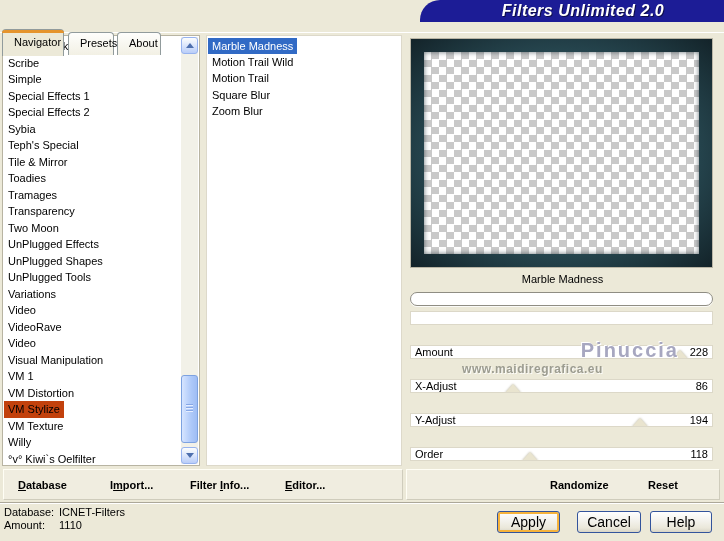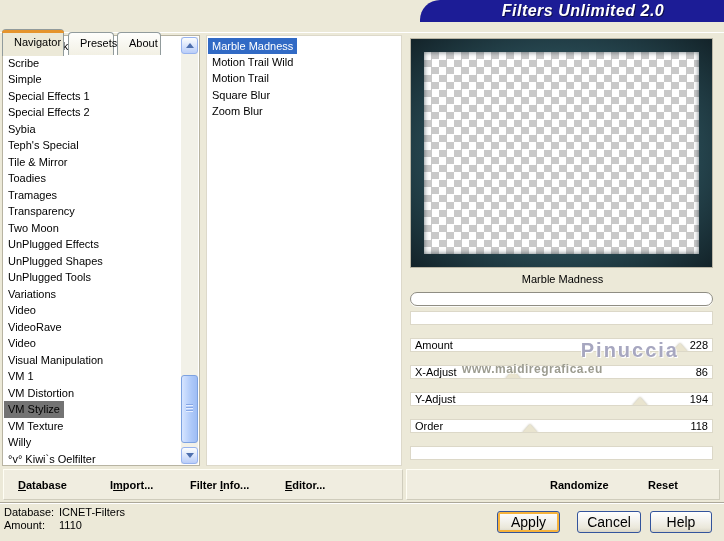--- a/index.html
+++ b/index.html
@@ -35,21 +35,21 @@
   
   .listbox {
     position:absolute; background:#fff; border:1px solid #b8b4a2;
   }
   #cat-list  { left:2px;   top:35px; width:198px; height:431px; }
   #filt-list { left:206px; top:35px; width:196px; height:431px; border-color:#ddd9ca; }
   .items { position:absolute; inset:1px 18px 1px 1px; overflow:hidden; padding-top:1px; }
   #filt-list .items { right:2px; }
   .li { line-height:16.5px; padding:0 4px; white-space:nowrap; }
   #filt-list .li { line-height:16.2px; }
-  .li.sel-inactive { background:#737373; width:max-content; }
+  .li.sel-inactive { background:#c2410c; width:max-content; }
   .li.sel { background:#316ac5; color:#fff; width:max-content; }
 
   
   .scrollbar {
     position:absolute; top:1px; bottom:1px; right:1px; width:17px;
     background:#f2f1e8;
   }
   .sb-btn {
     position:absolute; left:0; width:17px; height:17px;
     background:linear-gradient(#fdfefd,#cddcfb 70%,#b9cdf8);
@@ -83,21 +83,21 @@
     box-shadow:inset 0 0 5px rgba(15,32,38,.65);
   }
   .preview-label { position:absolute; left:406px; top:273px; width:313px; text-align:center; }
   .progress {
     position:absolute; left:410px; top:292px; width:303px; height:14px;
     background:#fff; border:1px solid #8f8d83; border-radius:7px;
     box-shadow:0 1px 0 rgba(255,255,255,.8);
   }
   .sliders { position:absolute; left:410px; top:311px; width:303px; height:155px; overflow:hidden; }
   .srow {
-    position:relative; height:14px; margin-bottom:13px; background:#fff;
+    position:relative; height:14px; margin-bottom:20px; background:#fff;
     border:1px solid #dcd8c8; overflow:hidden;
   }
   .srow .lab { position:absolute; left:4px; top:0; line-height:13px; }
   .srow .val { position:absolute; right:4px; top:0; line-height:13px; }
   .srow .mark {
     position:absolute; bottom:-1px; transform:translateX(-50%);
     width:0; height:0;
     border-left:8px solid transparent; border-right:8px solid transparent;
     border-bottom:9px solid #e9e4cf;
     filter:drop-shadow(0 0 1px #b5b09a);

